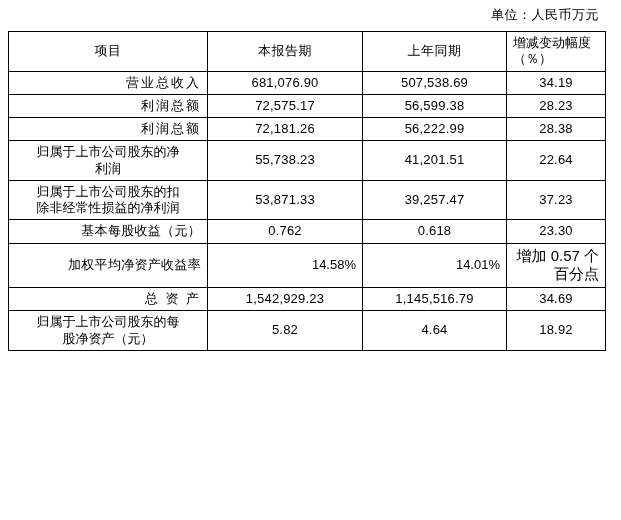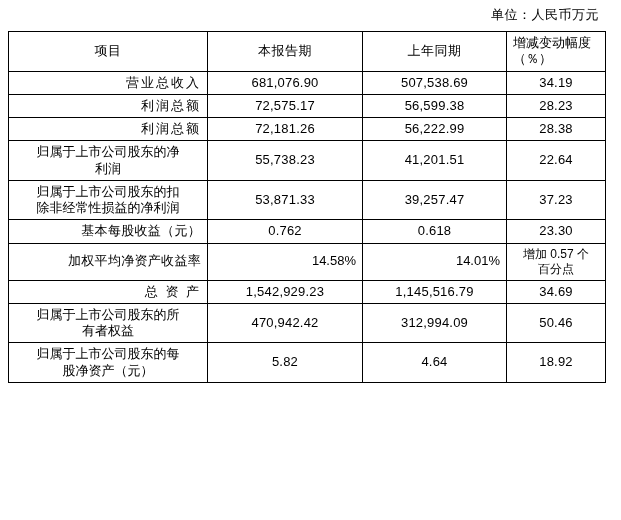--- a/index.html
+++ b/index.html
@@ -73,23 +73,23 @@
   .num {
     text-align: center;
     padding-right: 8px;
     letter-spacing: 0.2px;
   }
   .pct {
     text-align: right;
     padding-right: 8px;
   }
   .note {
-    text-align: center;
+    text-align: right;
     line-height: 1.3;
-    font-size: 12px;
+    font-size: 15px;
   }
   .empty {
     height: 30px;
   }
   .spaced {
     letter-spacing: 2px;
   }
 </style>
 </head>
 <body>
@@ -176,29 +176,20 @@
       </tr>
 
 
       <tr>
         <td class="rowlabel spaced">总 资 产</td>
         <td class="num">1,542,929.23</td>
         <td class="num">1,145,516.79</td>
         <td class="num">34.69</td>
       </tr>
 
-      <tr>
-        <td class="rowlabel-2l">
-          <div>归属于上市公司股东的所</div>
-          <div>有者权益</div>
-        </td>
-        <td class="num">470,942.42</td>
-        <td class="num">312,994.09</td>
-        <td class="num">50.46</td>
-      </tr>
 
 
       <tr>
         <td class="rowlabel-2l">
           <div>归属于上市公司股东的每</div>
           <div>股净资产（元）</div>
         </td>
         <td class="num">5.82</td>
         <td class="num">4.64</td>
         <td class="num">18.92</td>

